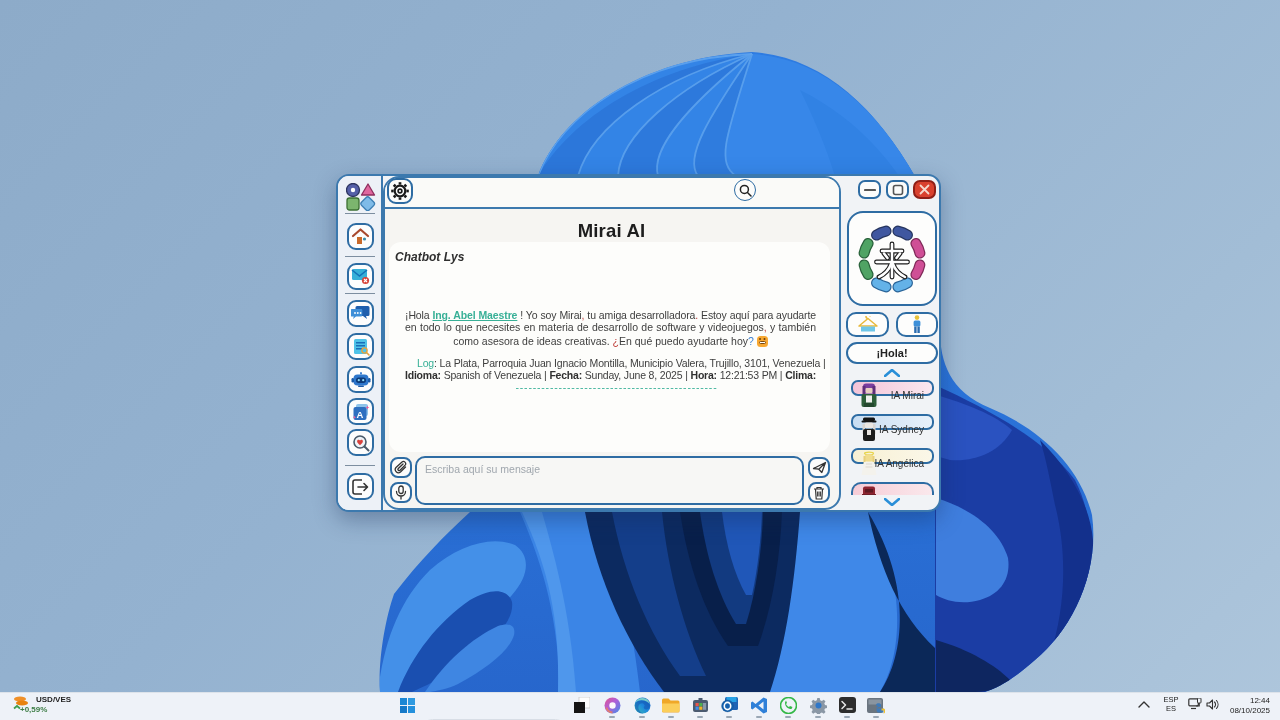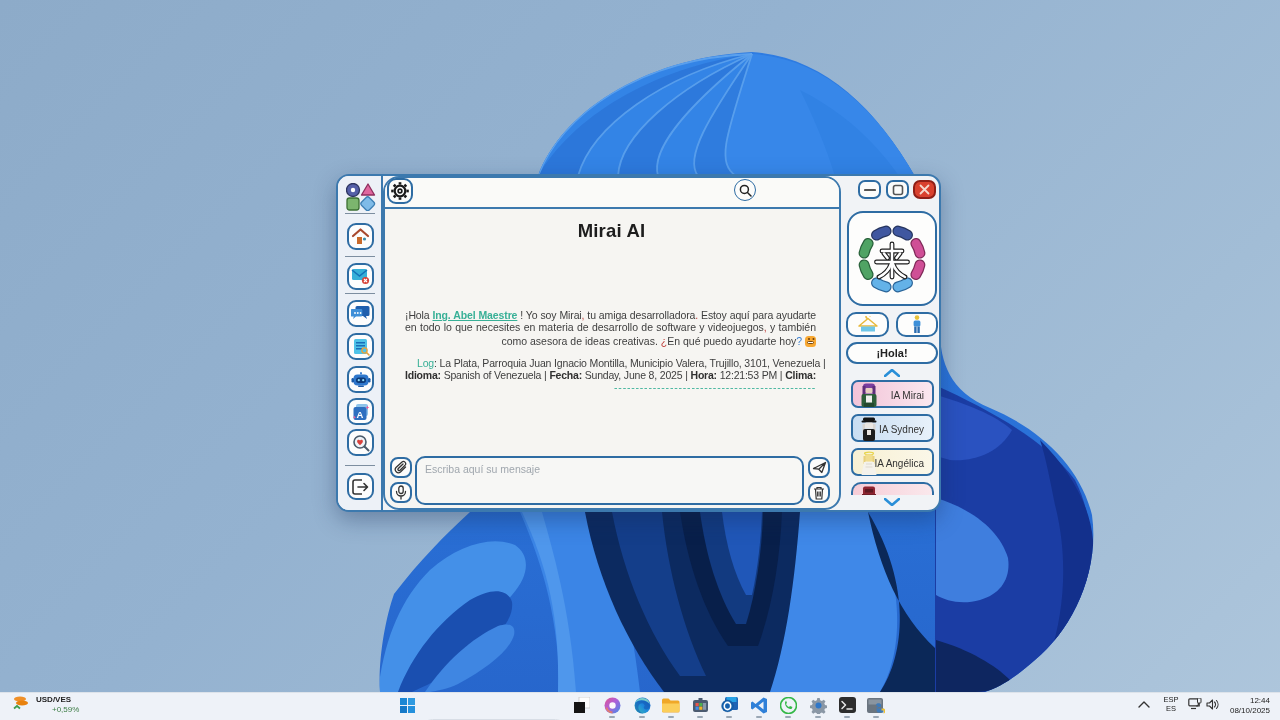--- a/index.html
+++ b/index.html
@@ -19,21 +19,21 @@
   #searchpill { position:absolute; left:129px; top:2px; width:215px; height:18px; border:1.5px solid #2e6ca3; border-radius:9px; background:#f4f4f2; color:#9aa3ad; font-size:8.5px; text-align:center; line-height:15px; }
   #searchbtn { left:349px; top:1px; width:22px; height:22px; border-radius:50%; border-width:1.6px; }
   #minbtn { left:473px; top:2px; width:23px; height:19px; border-radius:7px; }
   #maxbtn { left:501px; top:2px; width:23px; height:19px; border-radius:7px; }
   #closebtn { left:528px; top:2px; width:23px; height:19px; border-radius:7px; background:#d9412e; border-color:#8e1f17; }
   #title { position:absolute; left:0; top:42px; width:453px; text-align:center; font-size:18.5px; font-weight:bold; color:#1d1d1d; letter-spacing:.2px; }
   #chatbox { position:absolute; left:4px; top:64px; width:441px; height:210px; background:#fdfdfb; border-radius:12px; }
   #chatlabel { position:absolute; left:6px; top:8px; font-size:12px; font-weight:bold; font-style:italic; color:#2f2f2f; }
   #msg { position:absolute; left:20px; top:131px; width:411px; font-size:10.5px; line-height:12.3px; color:#3e3e3e; }
   #msg .jl { text-align:justify; text-align-last:justify; white-space:nowrap; }
-  #msg .ll { text-align:right; }
+  #msg .ll { text-align:center; }
   #msg .lnk { color:#38b097; font-weight:bold; text-decoration:underline;margin-top:47px; }
   #msg .grn { color:#38b097;padding-left:12px; }
   #msg .red { color:#c0443f; }
   #msg .blu { color:#3b7fd0; }
   #msg b { color:#303030; }
   .emoji { display:inline-block; width:11px; height:11px; background:#f8a832; border-radius:3.5px; position:relative; top:2px; }
   .emoji:before { content:""; position:absolute; left:2px; top:5px; width:7px; height:3.5px; background:#fff; border:1px solid #7a4a10; border-radius:1.5px; box-sizing:border-box; }
   .emoji:after { content:""; position:absolute; left:2.5px; top:2px; width:2px; height:2px; background:#6b3e0c; border-radius:50%; box-shadow:4.5px 0 0 #6b3e0c; }
   
   #inputbox { position:absolute; left:30px; top:278px; width:389px; height:49px; background:#f7f7f5; border:2px solid #2e6ca3; border-radius:10px; color:#a0a7ae; font-size:10.5px; padding:5px 8px; }
@@ -42,21 +42,21 @@
   #micbtn { left:5px; top:304px; }
   #sendbtn { left:423px; top:279px; }
   #trashbtn { left:423px; top:304px; }
   
   #logocard { position:absolute; left:509px; top:35px; width:90px; height:95px; background:#fdfdfc; border:2px solid #2e6ca3; border-radius:16px; display:flex; align-items:center; justify-content:center; }
   .sbtn { position:absolute; background:#fdfdfc; border:2px solid #2e6ca3; border-radius:10px; display:flex; align-items:center; justify-content:center; }
   #hangerbtn { left:508px; top:136px; width:43px; height:25px; }
   #personbtn { left:558px; top:136px; width:42px; height:25px; }
   #holabtn { left:508px; top:166px; width:92px; height:22px; border:2px solid #2e6ca3; background:#fdfdfc; border-radius:11px; font-size:11px; font-weight:bold; color:#222; text-align:center; line-height:18px; position:absolute; }
   .chev { position:absolute; left:546px; width:16px; height:8px; }
-  .abtn { position:absolute; left:513px; width:83px; height:28px; border:2px solid #2e6ca3; border-radius:7px; font-size:10px; color:#333; }
+  .abtn { position:absolute; left:513px; width:83px; height:16px; border:2px solid #2e6ca3; border-radius:7px; font-size:10px; color:#333; }
   .abtn .nm { position:absolute; right:8px; top:8px; }
   .abtn svg { position:absolute; left:6px; top:1px; }
   
   #taskbar { position:absolute; left:0; top:692px; width:1280px; height:28px; background:#eef2f8; border-top:1px solid #dde3ea; }
   #tleft { position:absolute; left:12px; top:3px; }
   #tleft .t1 { position:absolute; left:22px; top:1px; font-size:7.5px; color:#222; white-space:nowrap; }
   #tleft .t2 { position:absolute; left:22px; top:11px; font-size:7.5px; color:#3d7d46; white-space:nowrap; }
   .ticon { position:absolute; top:695px; width:20px; height:20px; display:flex; align-items:center; justify-content:center; }
   .tdot { position:absolute; top:716px; width:6px; height:2px; border-radius:1px; background:#9aa7b5; }
   #tsearch { position:absolute; left:422px; top:719px; width:144px; height:21px; background:#fdfdfd; border:1px solid #d8dee6; border-radius:11px; font-size:10px; color:#444; }
@@ -239,20 +239,23 @@
             <rect x="1.5" y="1.5" width="9" height="9" rx="2" fill="none" stroke="#555" stroke-width="1.6"></rect>
           </svg>
         </div>
       <div class="hbtn" id="closebtn">
           <svg width="11" height="11" viewBox="0 0 11 11">
             <path d="M1.5,1.5 L9.5,9.5 M9.5,1.5 L1.5,9.5" stroke="#f6d9ce" stroke-width="1.8" stroke-linecap="round"></path>
           </svg>
         </div>
 
       <div id="title">Mirai AI</div>
+      <div id="chatbox">
+        <div id="chatlabel">Chatbot Lys</div>
+      </div>
       <div id="msg">
         <div class="jl" style="letter-spacing:-0.12px">¡Hola <span class="lnk">Ing. Abel Maestre</span> ! Yo soy Mirai<span class="red">,</span> tu amiga desarrolladora<span class="red">.</span> Estoy aquí para ayudarte</div>
         <div class="jl">en todo lo que necesites en materia de desarrollo de software y videojuegos<span class="red">,</span> y también</div>
         <div class="ll">como asesora de ideas creativas. <span class="red">¿</span>En qué puedo ayudarte hoy<span class="blu">?</span> <span class="emoji"></span></div>
         <div style="height:10px"></div>
         <div class="jl" style="letter-spacing:-0.16px"><span class="grn">Log</span>: La Plata, Parroquia Juan Ignacio Montilla, Municipio Valera, Trujillo, 3101, Venezuela |</div>
         <div class="jl" style="letter-spacing:-0.22px"><b>Idioma:</b> Spanish of Venezuela | <b>Fecha:</b> Sunday, June 8, 2025 | <b>Hora:</b> 12:21:53 PM | <b>Clima:</b></div>
         <div class="ll" style="letter-spacing:0.8px"><span class="grn">-----------------------------------------------</span></div>
       </div>
 
@@ -387,21 +390,21 @@
   </div>
 
   <div id="taskbar"></div>
   <div id="tleft" style="position:absolute; left:12px; top:695px;">
     <svg width="18" height="16" viewBox="0 0 18 16">
       <ellipse cx="8" cy="4" rx="6" ry="2.6" fill="#f09028"></ellipse>
       <ellipse cx="10" cy="8" rx="6" ry="2.6" fill="#e8820f"></ellipse>
       <path d="M2,13.5 l3,-2.5 3,2.5" fill="none" stroke="#3f9e4f" stroke-width="1.8"></path>
     </svg>
     <div class="t1" style="position:absolute;left:24px;top:0px;font-size:8px;color:#222;white-space:nowrap;font-weight:bold;">USD/VES</div>
-    <div class="t2" style="position:absolute;left:40px;top:10px;font-size:8px;color:#3d7d46;white-space:nowrap;">+0,59%</div>
+    <div class="t2" style="position:absolute;left:8px;top:10px;font-size:8px;color:#3d7d46;white-space:nowrap;font-weight:bold;">+0,59%</div>
   </div>
 
   <div class="ticon" style="left:397px">
     <svg width="15" height="15" viewBox="0 0 15 15">
         <rect x="0" y="0" width="7" height="7" fill="#1b87d4"></rect>
         <rect x="8" y="0" width="7" height="7" fill="#2f9ae0"></rect>
         <rect x="0" y="8" width="7" height="7" fill="#1579c8"></rect>
         <rect x="8" y="8" width="7" height="7" fill="#2490dc"></rect>
       </svg>
   </div>

